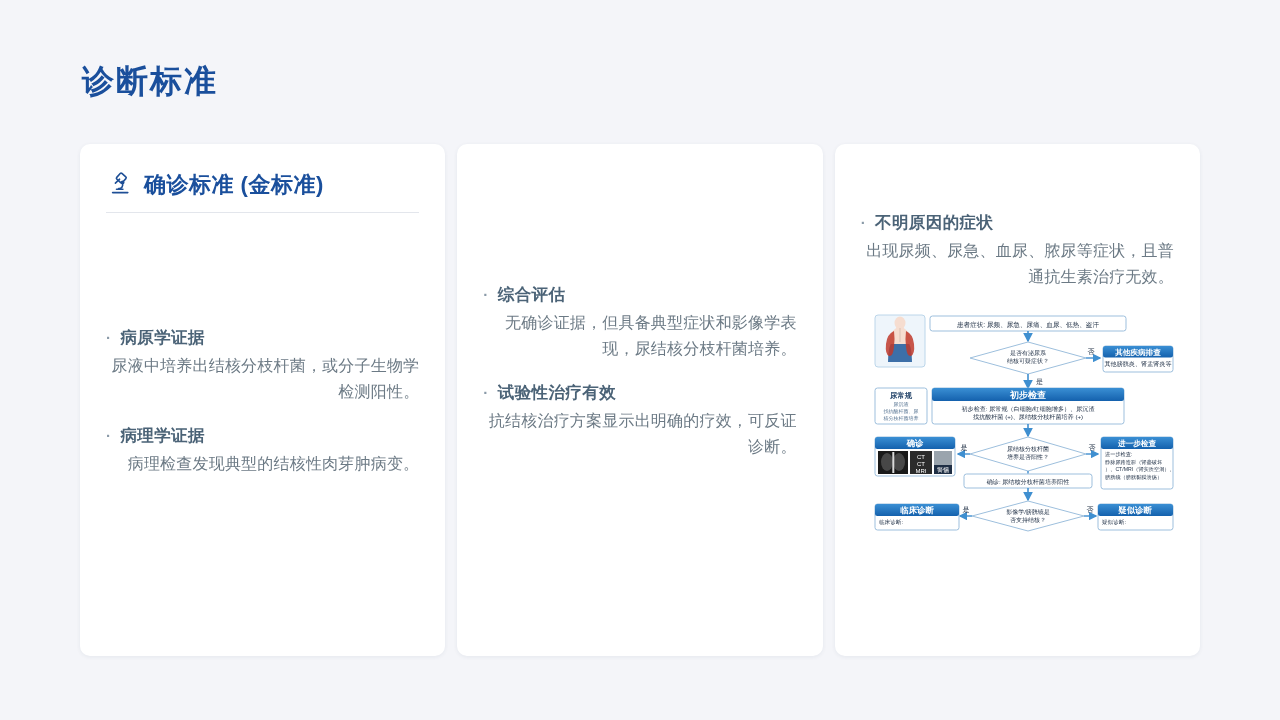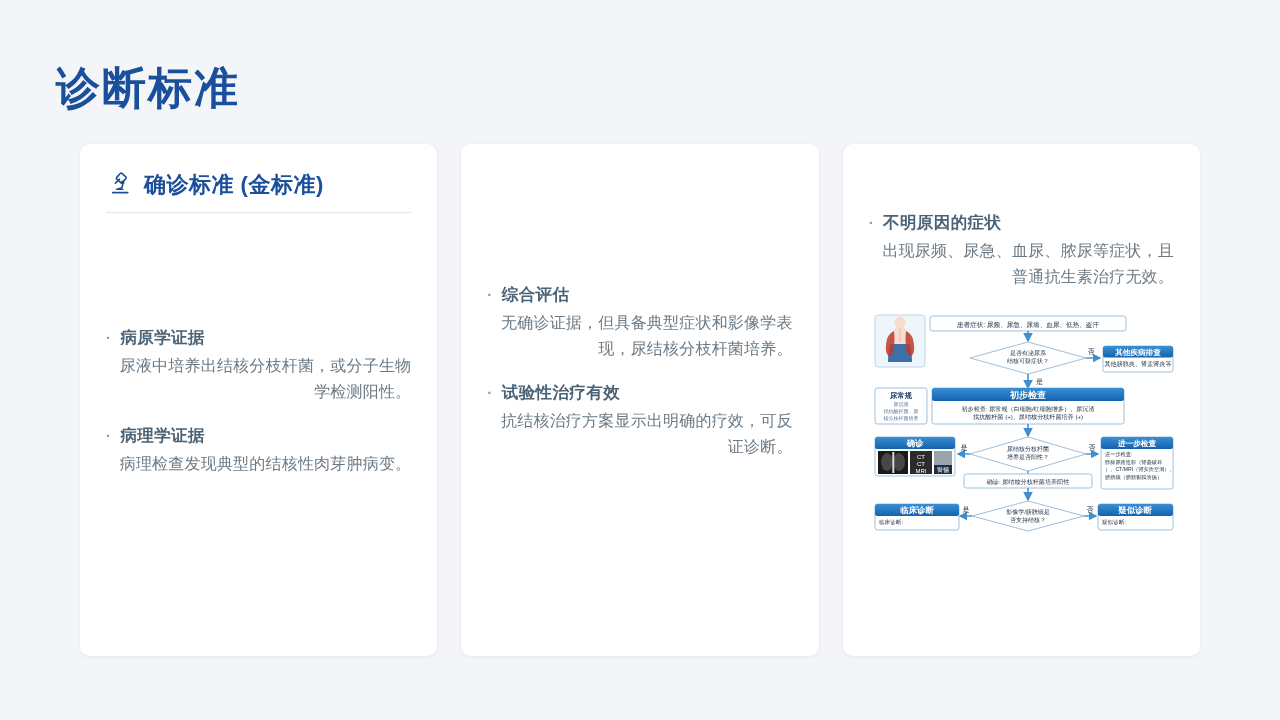--- a/index.html
+++ b/index.html
@@ -5,30 +5,30 @@
   * { box-sizing: border-box; margin: 0; padding: 0; }
   html, body {
     width: 1280px; height: 720px;
     background: #f4f5f9;
     font-family: "Liberation Sans", "DejaVu Sans", sans-serif;
     overflow: hidden;
   }
   .slide { position: relative; width: 1280px; height: 720px; }
 
   .page-title {
-    position: absolute; left: 56px; top: 62px;
-    font-size: 44px; font-weight: 700; letter-spacing: 2px;
+    position: absolute; left: 82px; top: 62px;
+    font-size: 32px; font-weight: 700; letter-spacing: 2px;
     color: #1a4f9c;
     line-height: 1.2;
   }
 
   .cards {
     position: absolute; left: 80px; top: 144px;
     width: 1120px; height: 512px;
-    display: flex; gap: 24px;
+    display: flex; gap: 12px;
   }
   .card {
     flex: 1 1 0;
     background: #ffffff;
     border-radius: 10px;
     box-shadow: 0 1px 4px rgba(35,50,80,0.07);
     padding: 26px 26px 20px 26px;
     position: relative;
     display: flex; flex-direction: column;
   }

